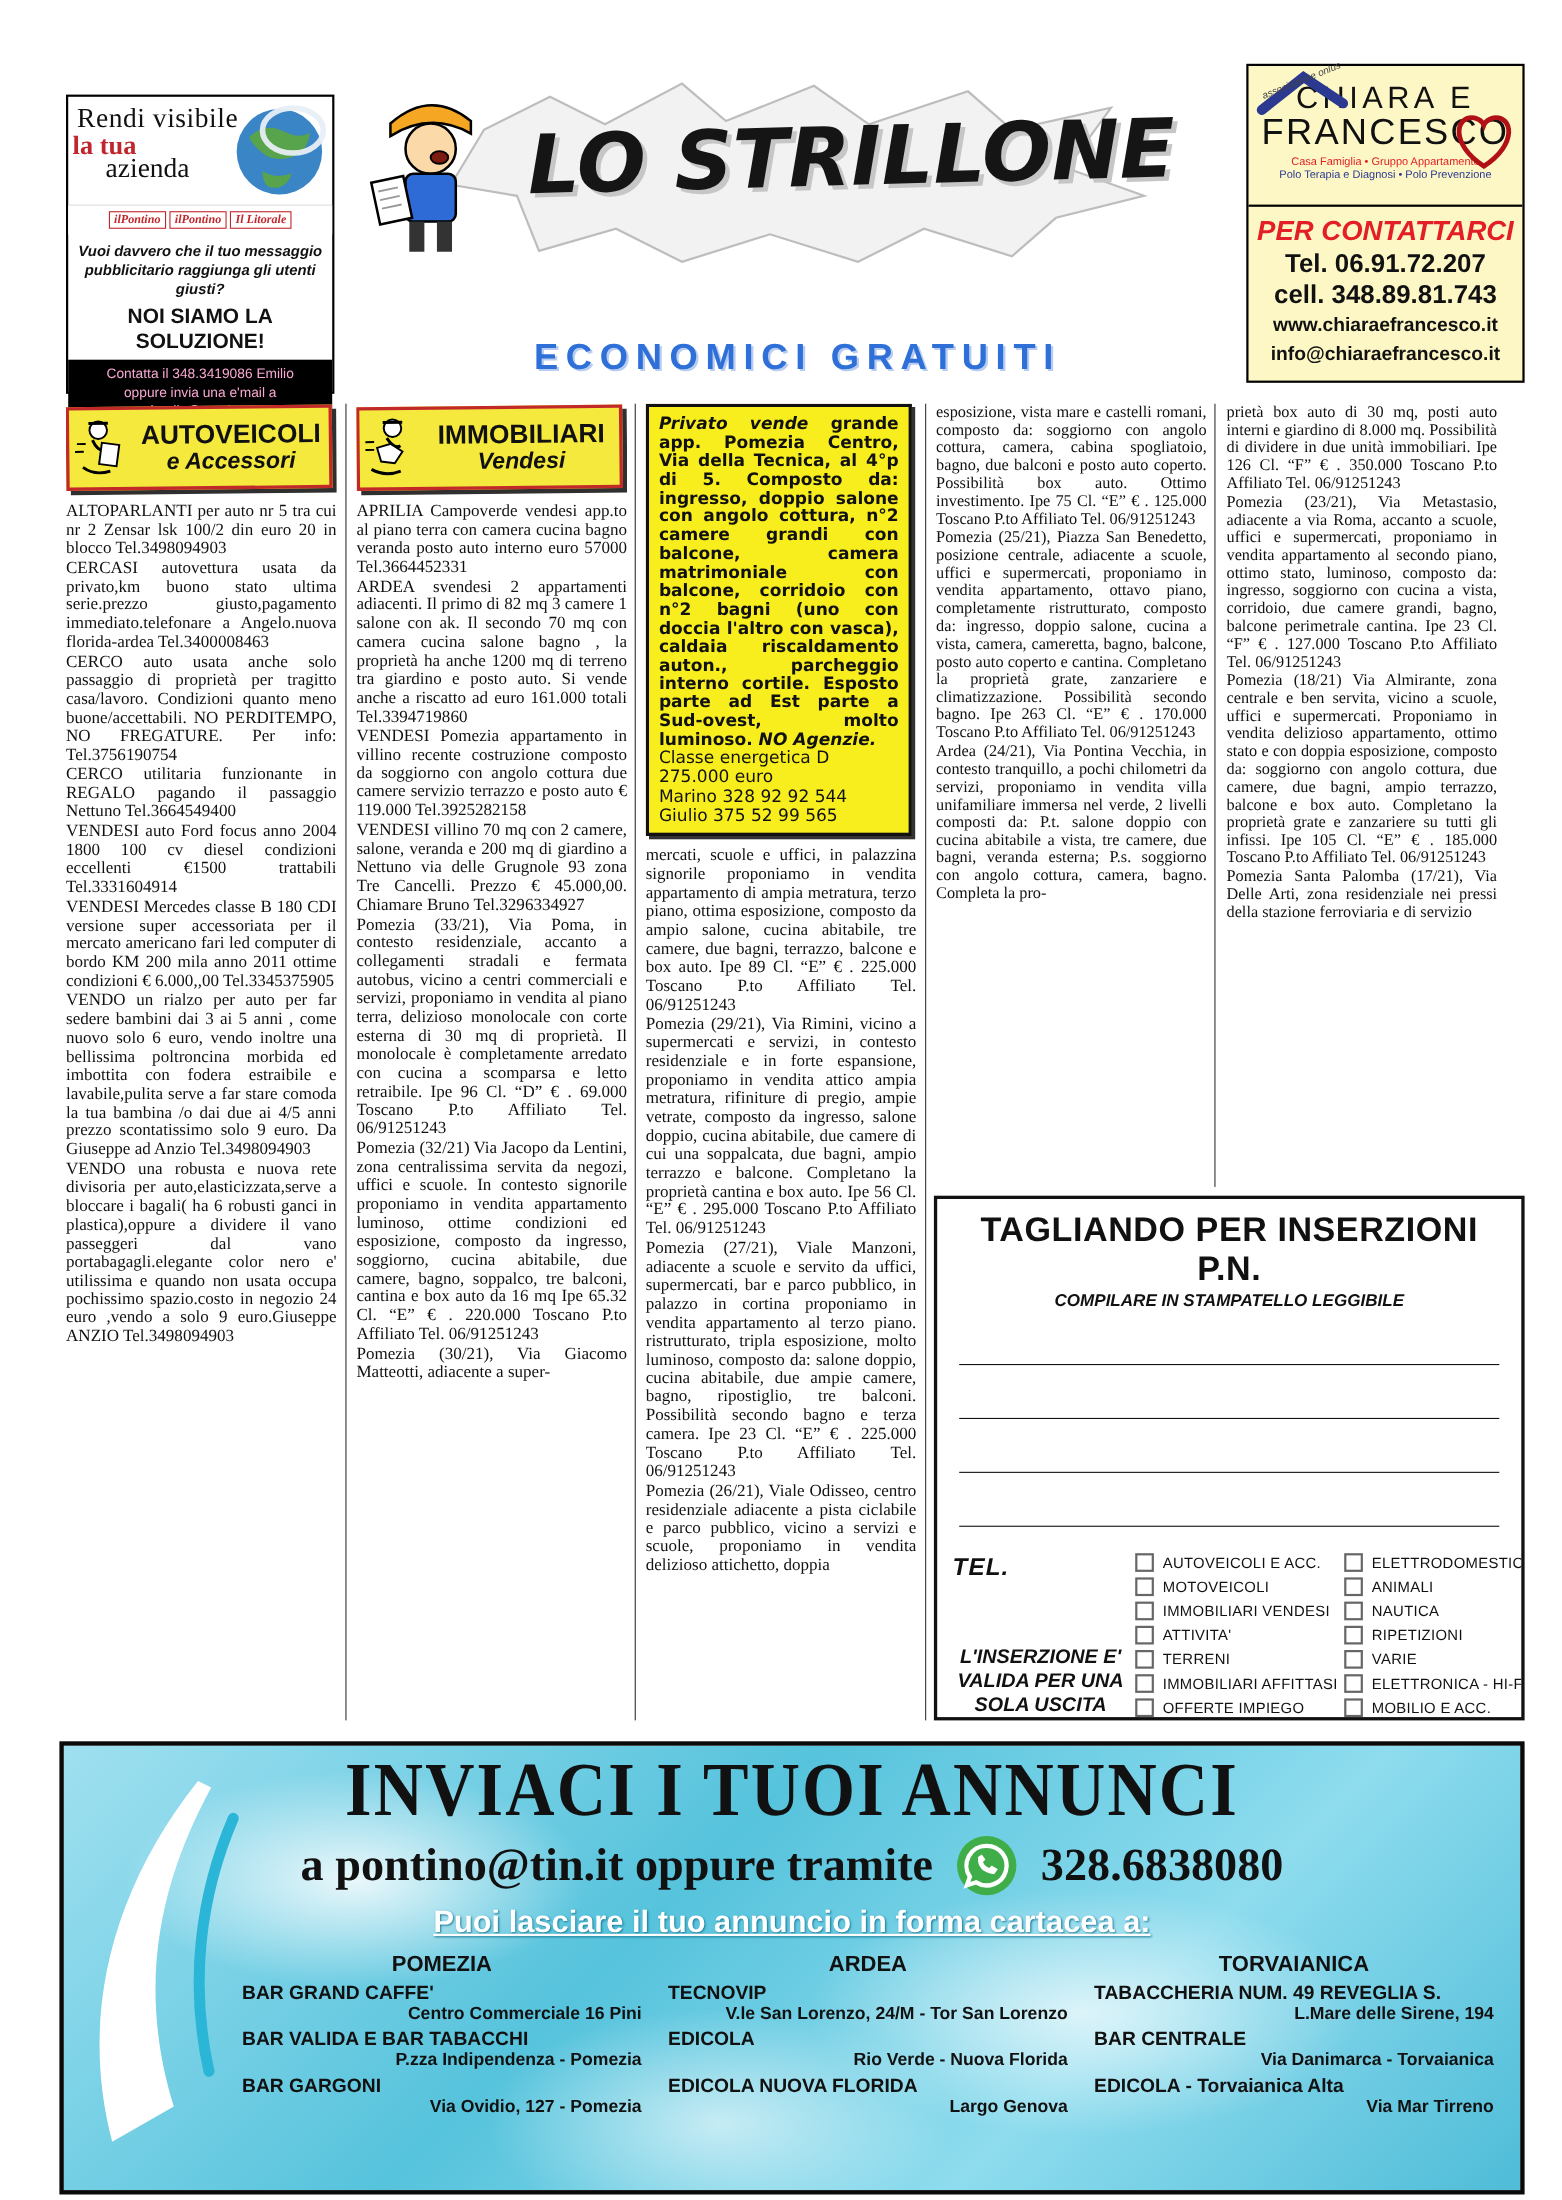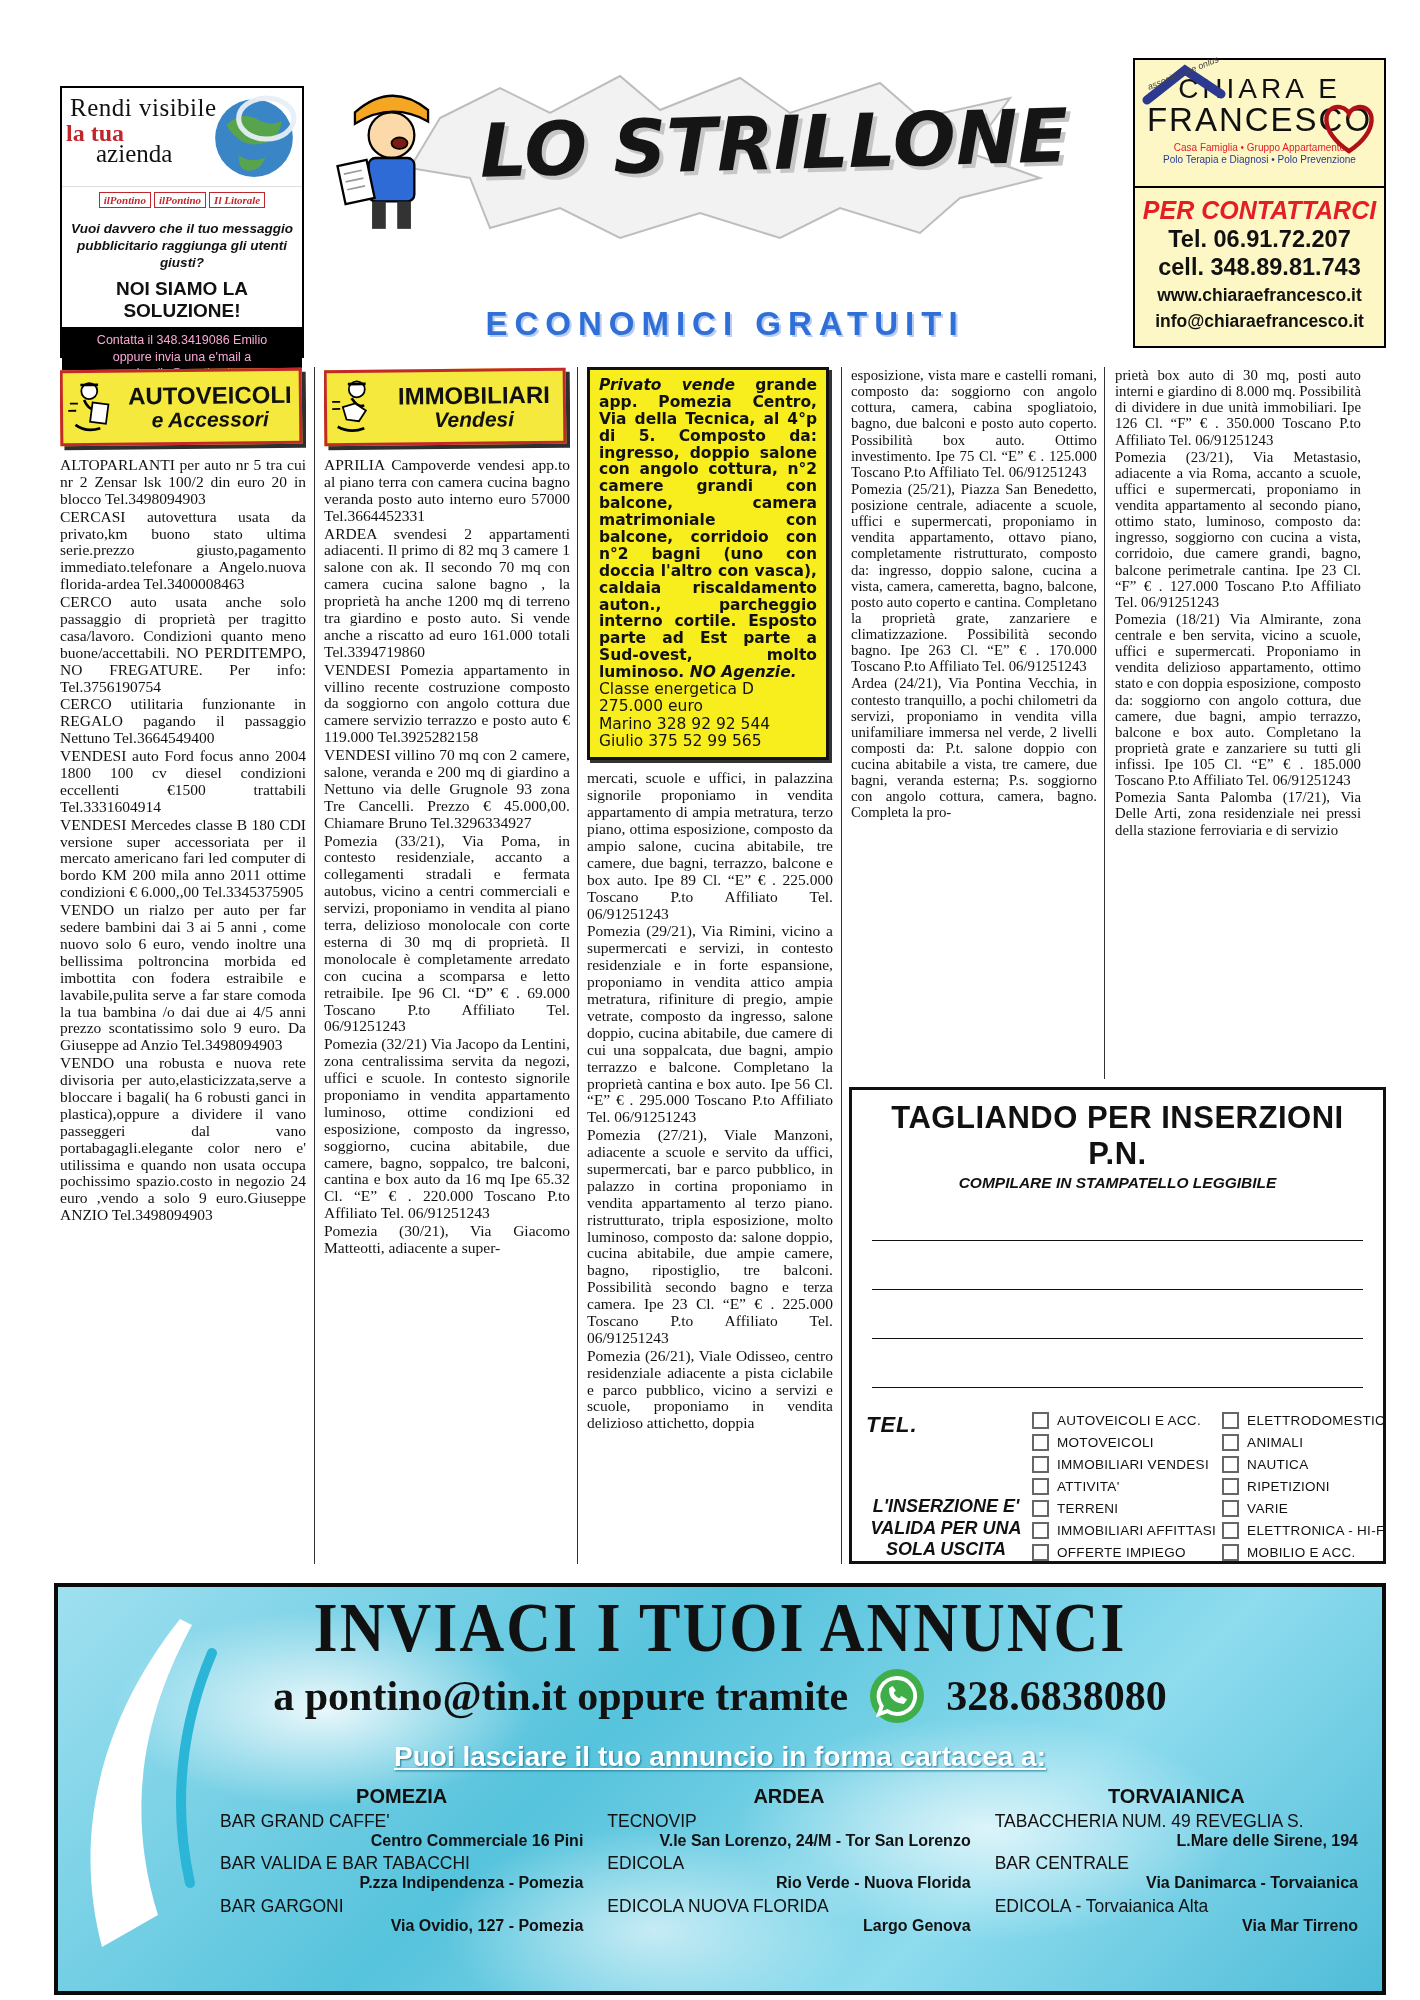--- a/index.html
+++ b/index.html
@@ -100,25 +100,25 @@
           radial-gradient(ellipse 360px 160px at 70% 60%, rgba(255,255,255,.7), rgba(255,255,255,0) 70%),
           radial-gradient(ellipse 300px 150px at 45% 85%, rgba(255,255,255,.6), rgba(255,255,255,0) 70%),
           linear-gradient(135deg,#9fe0f0 0%,#56c3dc 40%,#8edcee 70%,#4fbcd8 100%);}
   .megaphone{position:absolute;left:4px;top:26px;width:200px;height:350px;}
   .ft-title{text-align:center;font-family:"Liberation Serif",serif;font-weight:900;font-size:62px;
             letter-spacing:2px;margin-top:6px;transform:scaleY(1.12);}
   .ft-row2{display:flex;justify-content:center;align-items:center;gap:22px;margin-top:5px;}
   .ft-email,.ft-phone{font-family:"Liberation Serif",serif;font-weight:900;font-size:42px;}
   .wa{width:54px;height:54px;border-radius:50%;background:#3fae49;flex:none;}
   .ft-line3{text-align:center;color:#fff;font-weight:900;font-size:28px;text-decoration:underline;
-            margin-top:18px;text-shadow:1px 1px 2px #1a7a96;}
+            margin-top:8px;text-shadow:1px 1px 2px #1a7a96;}
   .ft-locs{display:flex;margin-top:12px;padding-left:150px;padding-right:12px;}
   .loc{flex:1;padding:0 12px;}
   .loc-city{text-align:center;font-weight:900;font-size:20px;margin-bottom:3px;}
-  .loc-name{font-weight:400;font-size:17.5px;line-height:1.15;}
+  .loc-name{font-weight:700;font-size:17.5px;line-height:1.15;}
   .loc-addr{font-weight:900;font-size:16px;text-align:right;line-height:1.2;margin-bottom:3px;}
 </style>
 </head>
 <body>
 
 <div class="page">
 
   <div class="abs" id="leftAd">
     <div class="la-top">
       <span class="la-rendi">Rendi visibile</span>

